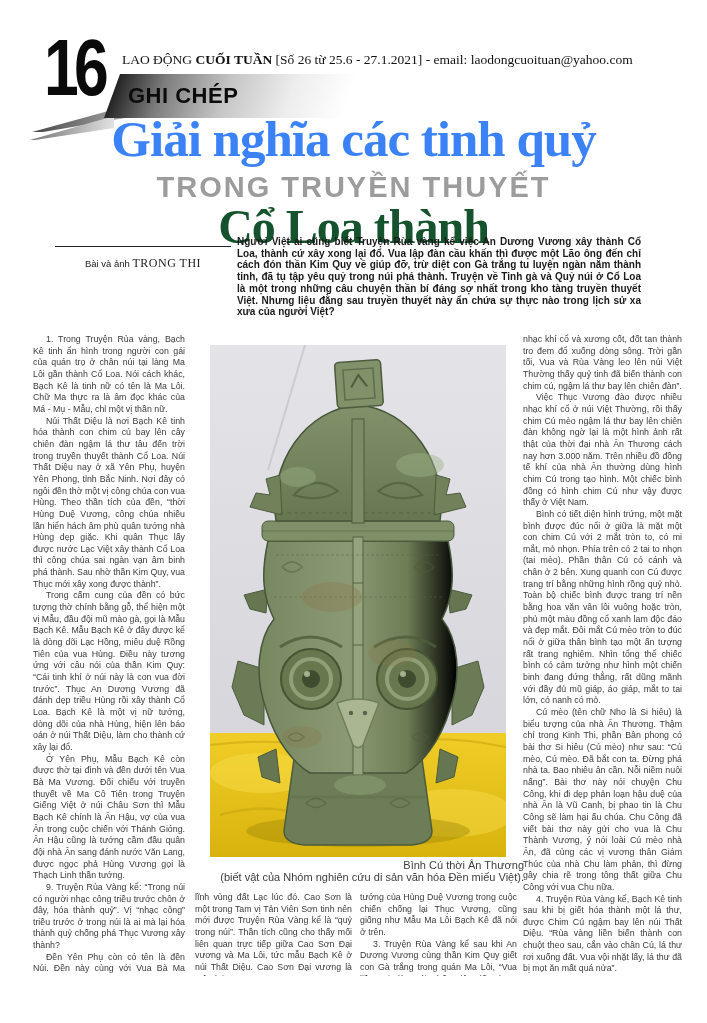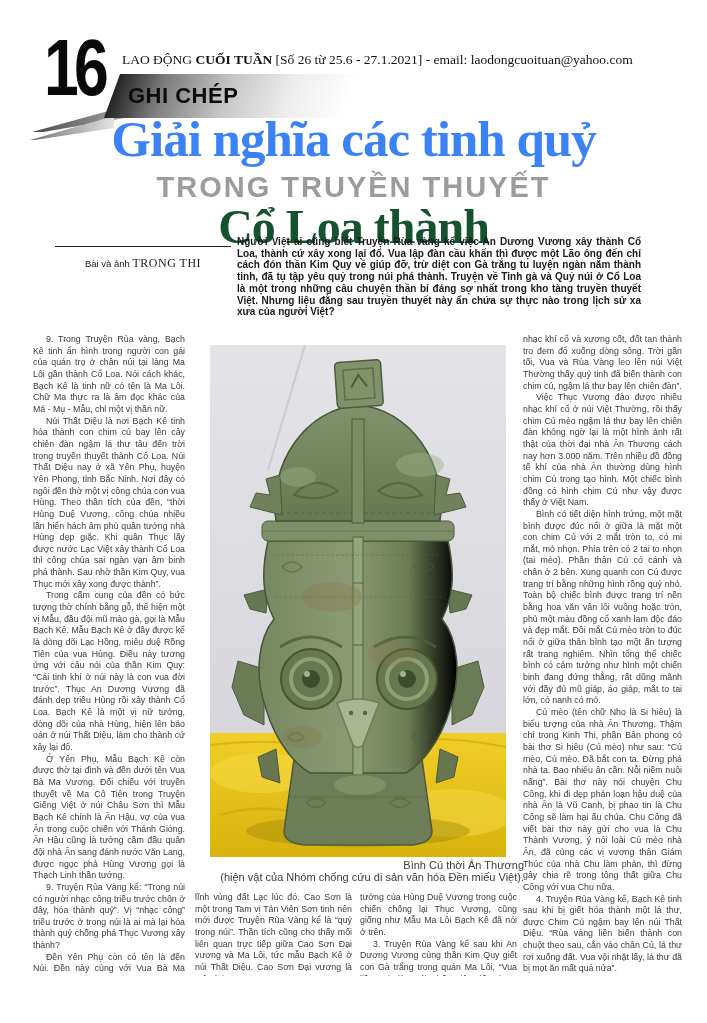--- a/index.html
+++ b/index.html
@@ -72,21 +72,21 @@
   <div class="title1">Giải nghĩa các tinh quỷ</div>
   <div class="title2">TRONG TRUYỀN THUYẾT</div>
   <div class="title3">Cổ Loa thành</div>
 
   <div class="byline-rule"></div>
   <div class="byline"><span class="pre">Bài và ảnh </span><span class="auth">TRONG THI</span></div>
 
   <div class="lede">Người Việt ai cũng biết Truyện Rùa vàng kể việc An Dương Vương xây thành Cổ Loa, thành cứ xây xong lại đổ. Vua lập đàn cầu khấn thì được một Lão ông đến chỉ cách đón thần Kim Quy về giúp đỡ, trừ diệt con Gà trắng tu luyện ngàn năm thành tinh, đã tụ tập yêu quỷ trong núi phá thành. Truyện về Tinh gà và Quỷ núi ở Cổ Loa là một trong những câu chuyện thần bí đáng sợ nhất trong kho tàng truyền thuyết Việt. Nhưng liệu đằng sau truyền thuyết này ẩn chứa sự thực nào trong lịch sử xa xưa của người Việt?</div>
 
   <div id="col1" class="col">
-      <p class="para">9. Trong Truyện Rùa vàng, Bạch Kê tinh ẩn hình trong người con gái của quán trọ ở chân núi tại làng Ma Lôi gần thành Cổ Loa. Nói cách khác, Bạch Kê là tinh nữ có tên là Ma Lôi. Chữ Ma thực ra là âm đọc khác của Má - Mụ - Mẫu, chỉ một vị thần nữ.</p>
+      <p class="para">1. Trong Truyện Rùa vàng, Bạch Kê tinh ẩn hình trong người con gái của quán trọ ở chân núi tại làng Ma Lôi gần thành Cổ Loa. Nói cách khác, Bạch Kê là tinh nữ có tên là Ma Lôi. Chữ Ma thực ra là âm đọc khác của Má - Mụ - Mẫu, chỉ một vị thần nữ.</p>
       <p class="para">Núi Thất Diệu là nơi Bạch Kê tinh hóa thành con chim cú bay lên cây chiên đàn ngậm lá thư tâu đến trời trong truyền thuyết thành Cổ Loa. Núi Thất Diệu nay ở xã Yên Phụ, huyện Yên Phong, tỉnh Bắc Ninh. Nơi đây có ngôi đền thờ một vị công chúa con vua Hùng. Theo thần tích của đền, “thời Hùng Duệ Vương, công chúa nhiều lần hiển hách âm phù quân tướng nhà Hùng dẹp giặc. Khi quân Thục lấy được nước Lạc Việt xây thành Cổ Loa thì công chúa sai ngàn vạn âm binh phá thành. Sau nhờ thần Kim Quy, vua Thục mới xây xong được thành”.</p>
       <p class="para">Trong cấm cung của đền có bức tượng thờ chính bằng gỗ, thể hiện một vị Mẫu, đầu đội mũ mào gà, gọi là Mẫu Bạch Kê. Mẫu Bạch Kê ở đây được kể là dòng dõi Lạc Hồng, miêu duệ Rồng Tiên của vua Hùng. Điều này tương ứng với câu nói của thần Kim Quy: “Cái tinh khí ở núi này là con vua đời trước”. Thục An Dương Vương đã đánh dẹp triều Hùng rồi xây thành Cổ Loa. Bạch Kê là một vị nữ tướng, dòng dõi của nhà Hùng, hiện lên báo oán ở núi Thất Diệu, làm cho thành cứ xây lại đổ.</p>
       <p class="para">Ở Yên Phụ, Mẫu Bạch Kê còn được thờ tại đình và đền dưới tên Vua Bà Ma Vương. Đối chiếu với truyền thuyết về Ma Cô Tiên trong Truyện Giếng Việt ở núi Châu Sơn thì Mẫu Bạch Kê chính là Ân Hậu, vợ của vua Ân trong cuộc chiến với Thánh Gióng. Ân Hậu cũng là tướng cầm đầu quân đội nhà Ân sang đánh nước Văn Lang, được ngọc phả Hùng Vương gọi là Thạch Linh thần tướng.</p>
       <p class="para">9. Truyện Rùa Vàng kể: “Trong núi có người nhạc công triều trước chôn ở đây, hóa thành quỷ”. Vị “nhạc công” triều trước ở trong núi là ai mà lại hóa thành quỷ chống phá Thục Vương xây thành?</p>
       <p class="para">Đền Yên Phụ còn có tên là đền Núi. Đền này cùng với Vua Bà Ma Vương còn thờ một vị Đại vương tên là Cao Sơn. Thần tích kể rằng Cao Sơn là một trong những người anh em của Tản Viên Sơn Thánh. Cùng với đức Quý Minh, đức Cao Sơn, đã được bà mẹ nuôi là Ma Thị Cao Sơn Thần nữ gửi cho em là Ma Lôi nuôi dưỡng. Sau này Cao Sơn và Quý Minh giúp Hùng Duệ Vương chống lại quân Thục.</p>
     </div>
   <div id="col2" class="col">
       <p class="para noindent">lĩnh vùng đất Lạc lúc đó. Cao Sơn là một trong Tam vị Tản Viên Sơn tinh nên mới được Truyện Rùa Vàng kể là “quỷ trong núi”. Thần tích cũng cho thấy mối liên quan trực tiếp giữa Cao Sơn Đại vương và Ma Lôi, tức mẫu Bạch Kê ở núi Thất Diệu. Cao Sơn Đại vương là một đại</p>
     </div>
   <div id="col3" class="col">
@@ -204,16 +204,16 @@
       <ellipse cx="182" cy="308" rx="24" ry="13" fill="#8a7246" opacity="0.25"></ellipse>
       <ellipse cx="92" cy="392" rx="20" ry="11" fill="#8a7246" opacity="0.28"></ellipse>
       <ellipse cx="210" cy="120" rx="24" ry="12" fill="#9db487" opacity="0.45"></ellipse>
       <ellipse cx="88" cy="132" rx="18" ry="10" fill="#9db487" opacity="0.4"></ellipse>
       <ellipse cx="150" cy="440" rx="26" ry="10" fill="#9db487" opacity="0.35"></ellipse>
     </svg>
   </div>
 
   <div class="caption">
     <div>Bình Cú thời Ân Thương</div>
-    <div>(hiện vật của Nhóm chống cứu di sản văn hóa Đền miếu Việt).</div>
+    <div>(biết vật của Nhóm nghiên cứu di sản văn hóa Đền miếu Việt).</div>
   </div>
 
 </div>
 
 </body></html>

